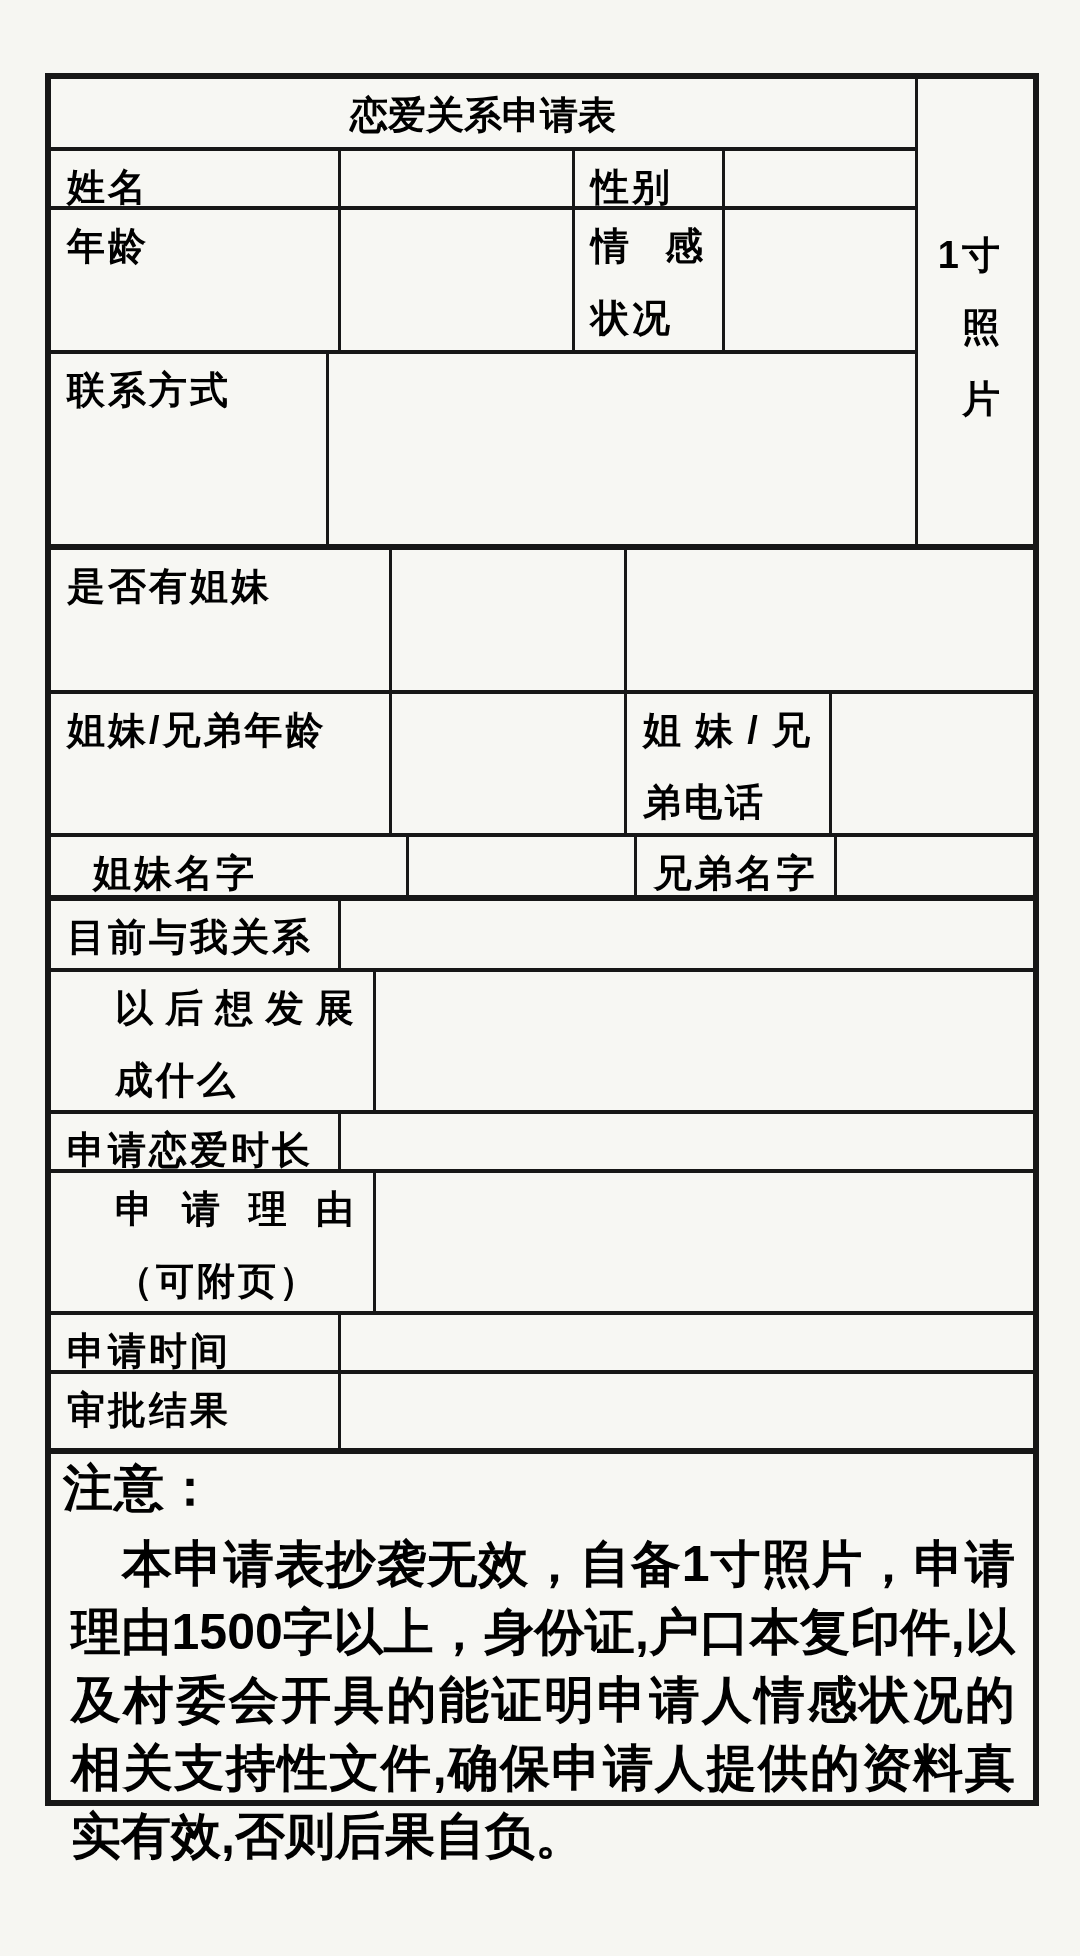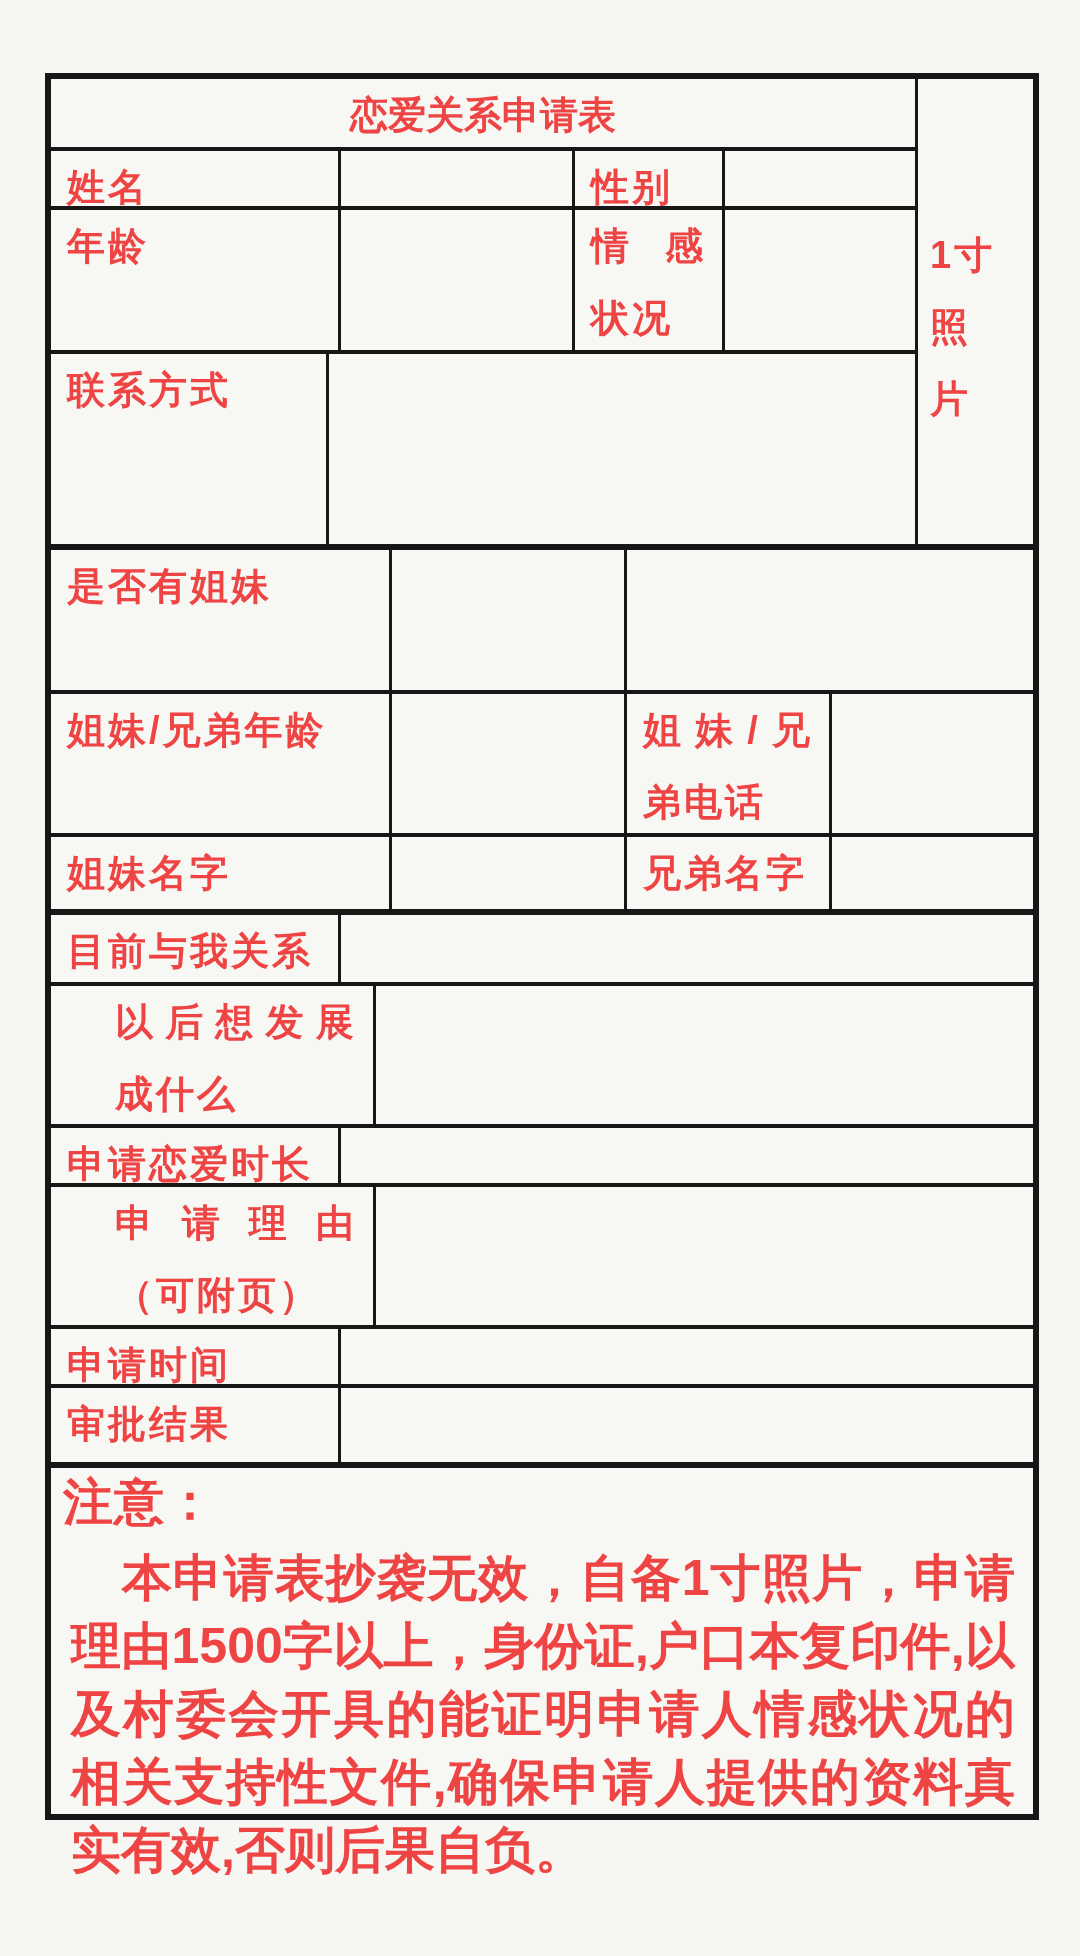--- a/index.html
+++ b/index.html
@@ -1,21 +1,21 @@
 <!DOCTYPE html>
 <html><head>
 <meta charset="utf-8">
 <style>
   html,body{margin:0;padding:0;}
   .sheet{
     position:relative;
     width:1080px;height:1956px;
     background:#f6f6f2;
     font-family:"Liberation Sans","DejaVu Sans",sans-serif;
-    color:#ef4444;
+    color:#000000;
   }
   .form-table{
     position:absolute;left:45px;top:73px;
     width:994px;
     border:6px solid #171717;
     box-sizing:border-box;
     background:#f7f7f3;
   }
   .row{display:flex;border-bottom:4px solid #171717;box-sizing:border-box;}
   .bb0{border-bottom:none;}
@@ -26,35 +26,35 @@
     padding:0 16px;
     font-size:38px;line-height:72px;
     font-weight:700;
     letter-spacing:3px;
     text-align:justify;text-justify:inter-character;
     overflow:hidden;
   }
   .last{border-right:none;}
   
   .h72{height:72px;}.h73{height:59px;}.h144{height:144px;}.h190{height:190px;}
-  .h143{height:143px;}.h78{height:78px;}.h71{height:71px;}.h142{height:142px;padding-left:48px;}
+  .h143{height:143px;}.h78{height:64px;padding-left:26px;}.h71{height:71px;}.h142{height:142px;padding-left:48px;}
   .h80{height:80px;}.h346{height:346px;}
   
   .w290{width:290px;}.w234{width:234px;}.w150{width:150px;}.w190w{width:190px;}
   .w574{width:574px;}.w341{width:341px;}.w235{width:235px;}.w205{width:205px;}
   .w201{width:201px;}.w692{width:692px;}
   
   .top{display:flex;border-bottom:6px solid #171717;}
   .top-left{width:864px;}
   .top-left .row:last-child{border-bottom:none;gap:36px;}
   .photo-cell{
     width:100px;
     border-left:3px solid #171717;
     box-sizing:border-box;
-    text-align:left;
+    text-align:right;
     padding:140px 12px 0 12px;
     font-size:38px;line-height:72px;font-weight:700;letter-spacing:3px;
   }
   .title-cell{
     width:864px;
     text-align:center;
     letter-spacing:0;
     padding:0;
     border-right:none;
   }

